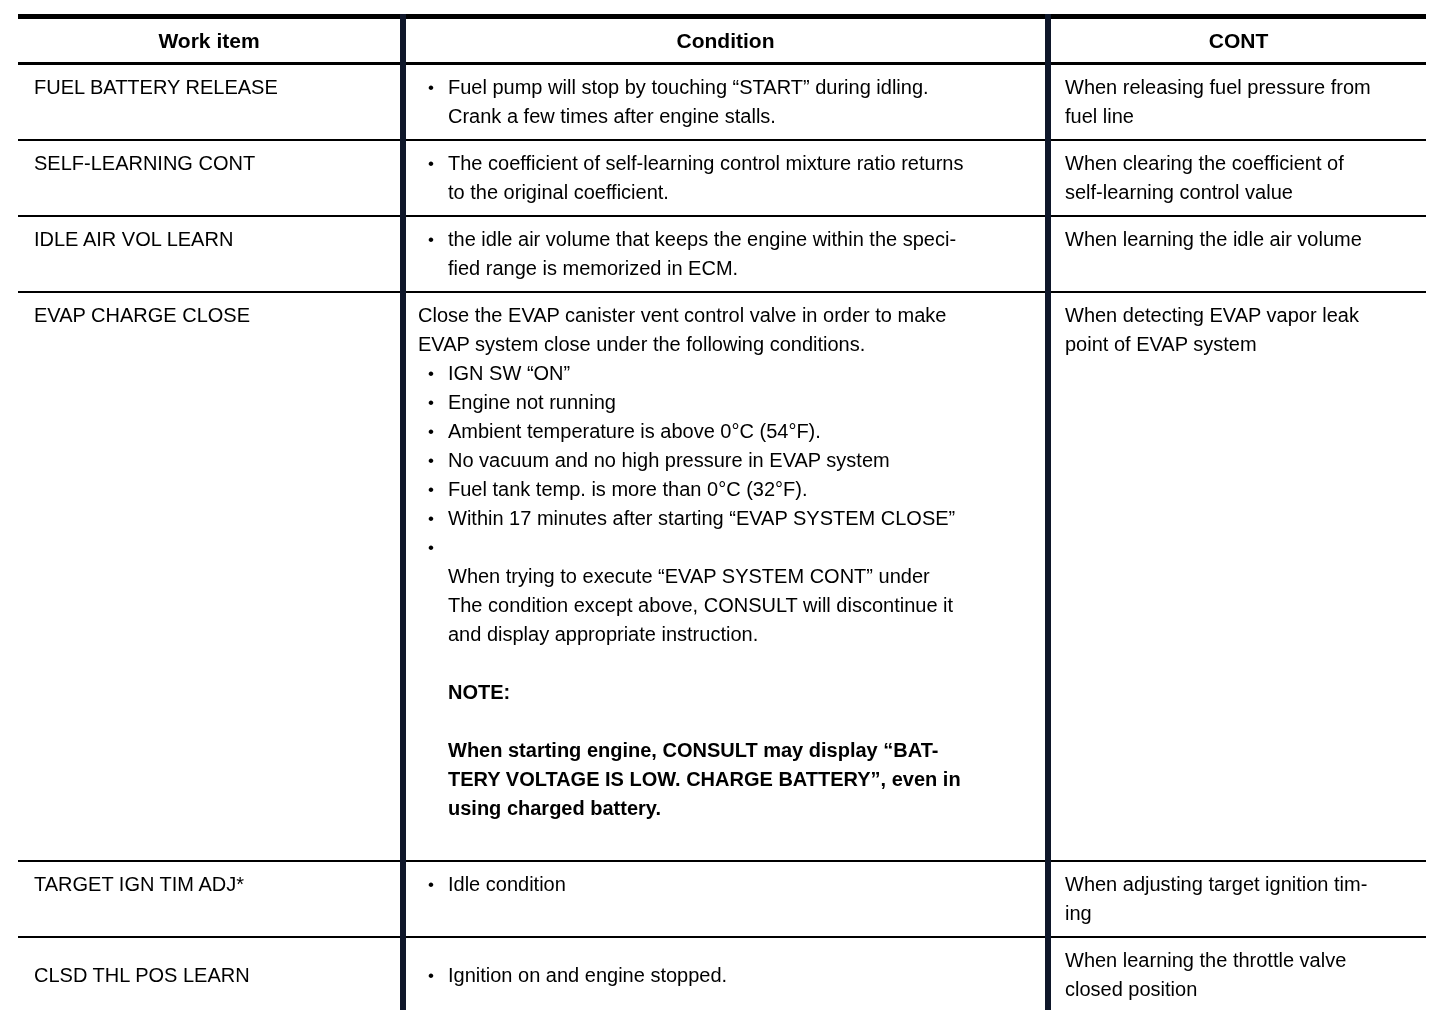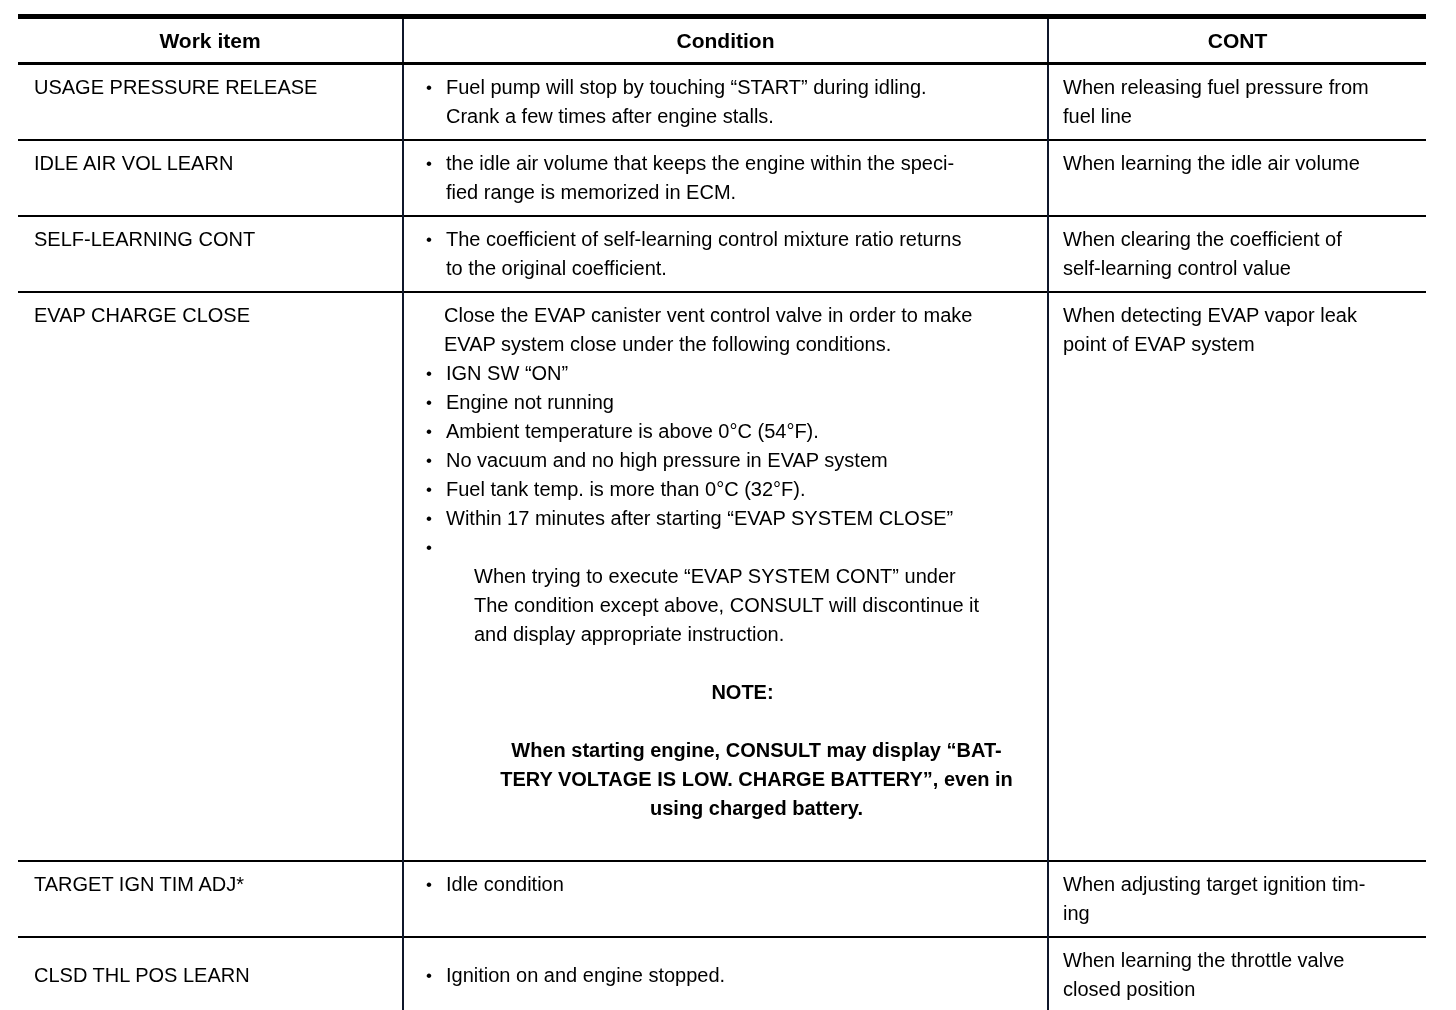--- a/index.html
+++ b/index.html
@@ -28,42 +28,42 @@
   col.c1 { width: 385px; }
   col.c2 { width: 645px; }
   col.c3 { width: 378px; }
   th {
     font-weight: bold;
     font-size: 21px;
     text-align: center;
     padding: 7px 4px;
     border-bottom: 3px solid #000;
   }
-  th.sep, td.sep { border-right: 2px solid #0f172a; }
+  th.sep, td.sep { border-right: 6px solid #0f172a; }
   td {
     vertical-align: top;
     border-top: 2px solid #000;
     padding: 8px 6px 8px 16px;
     box-sizing: border-box;
   }
   tr.v-middle td { vertical-align: middle; }
   td.cond { padding-left: 12px; padding-right: 8px; }
   td.usage { padding-left: 14px; padding-right: 4px; }
-  .pre { white-space: pre-line; margin-left: 28px; }
+  .pre { white-space: pre-line; }
   .bullet-item { display: flex; align-items: flex-start; }
   .bullet {
     flex: 0 0 30px;
     width: 30px;
     padding-left: 10px;
     box-sizing: border-box;
     font-size: 0.85em;
     line-height: 29px;
   }
   .bullet-text { flex: 1 1 auto; white-space: pre-line; }
-  .bold { font-weight: bold; text-align: center; }
+  .bold { font-weight: bold; }
 </style>
 </head>
 <body>
 
 <div class="sheet">
   <table class="worktable">
     <colgroup>
         <col class="c1">
         <col class="c2">
         <col class="c3">
@@ -71,55 +71,55 @@
     <thead>
       <tr>
         <th class="sep">Work item</th>
         <th class="sep">Condition</th>
         <th>CONT</th>
       </tr>
     </thead>
     <tbody>
 
       <tr>
-        <td class="sep">USAGE PRESSURE RELEASE</td>
+        <td class="sep">FUEL BATTERY RELEASE</td>
         <td class="sep cond">
           <div class="bullet-item">
             <span class="bullet">•</span>
             <span class="bullet-text">Fuel pump will stop by touching “START” during idling.
 Crank a few times after engine stalls.</span>
           </div>
         </td>
         <td class="usage pre">When releasing fuel pressure from
 fuel line</td>
-      </tr>
-
-      <tr>
-        <td class="sep">IDLE AIR VOL LEARN</td>
-        <td class="sep cond">
-          <div class="bullet-item">
-            <span class="bullet">•</span>
-            <span class="bullet-text">the idle air volume that keeps the engine within the speci-
-fied range is memorized in ECM.</span>
-          </div>
-        </td>
-        <td class="usage pre">When learning the idle air volume</td>
       </tr>
 
       <tr>
         <td class="sep">SELF-LEARNING CONT</td>
         <td class="sep cond">
           <div class="bullet-item">
             <span class="bullet">•</span>
             <span class="bullet-text">The coefficient of self-learning control mixture ratio returns
 to the original coefficient.</span>
           </div>
         </td>
         <td class="usage pre">When clearing the coefficient of
 self-learning control value</td>
+      </tr>
+
+      <tr>
+        <td class="sep">IDLE AIR VOL LEARN</td>
+        <td class="sep cond">
+          <div class="bullet-item">
+            <span class="bullet">•</span>
+            <span class="bullet-text">the idle air volume that keeps the engine within the speci-
+fied range is memorized in ECM.</span>
+          </div>
+        </td>
+        <td class="usage pre">When learning the idle air volume</td>
       </tr>
 
       <tr>
         <td class="sep">EVAP CHARGE CLOSE</td>
         <td class="sep cond">
           <div class="pre">Close the EVAP canister vent control valve in order to make
 EVAP system close under the following conditions.</div>
           <div class="bullet-item">
             <span class="bullet">•</span>
             <span class="bullet-text">IGN SW “ON”</span>

